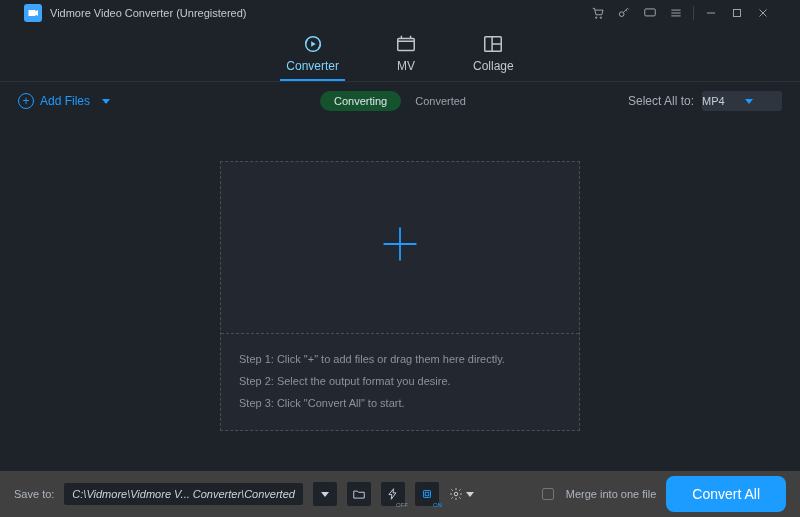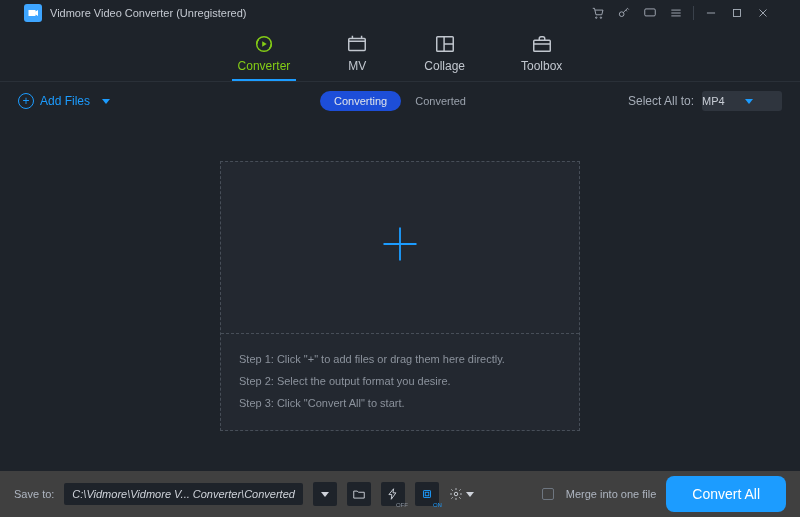--- a/index.html
+++ b/index.html
@@ -7,34 +7,34 @@
   .titlebar { height: 26px; display: flex; align-items: center; padding: 0 24px; background: #1e232a; font-size: 11px; }
   .titlebar .logo { width: 18px; height: 18px; background: #3ea5ff; border-radius: 3px; display: flex; align-items: center; justify-content: center; margin-right: 8px; }
   .titlebar .logo svg { width: 12px; height: 12px; }
   .titlebar .title { flex: 0 0 auto; color: #c5cad2; }
   .titlebar .spacer { flex: 1 1 auto; }
   .titlebar .tb-btn { width: 26px; height: 26px; display: flex; align-items: center; justify-content: center; color: #aeb5c0; }
   .titlebar .tb-btn svg { width: 14px; height: 14px; stroke: #aeb5c0; fill: none; }
 
   .tabs { height: 56px; display: flex; justify-content: center; gap: 56px; align-items: flex-end; background: #1e232a; border-bottom: 1px solid #2a3038; }
   .tab { display: flex; flex-direction: column; align-items: center; gap: 4px; padding-bottom: 8px; font-size: 12px; color: #c2c7cf; position: relative; cursor: pointer; }
-  .tab.active { color: #84cc16; }
+  .tab.active { color: #7dd3fc; }
   .tab.active::after { content: ""; position: absolute; bottom: 0; left: -6px; right: -6px; height: 2px; background: #1c9cff; }
   .tab .icon { width: 22px; height: 22px; display: flex; align-items: center; justify-content: center; }
   .tab .icon svg { stroke: currentColor; fill: none; }
 
   .toolbar { height: 38px; display: flex; align-items: center; padding: 0 18px; background: #1e232a; font-size: 12px; gap: 10px; }
   .addfiles { display: flex; align-items: center; gap: 6px; color: #1c9cff; cursor: pointer; }
   .addfiles .plus-circ { width: 16px; height: 16px; border: 1.5px solid #1c9cff; border-radius: 50%; display: flex; align-items: center; justify-content: center; font-size: 12px; line-height: 1; }
   .addfiles .caret { margin-left: 6px; }
   .caret { width: 0; height: 0; border-left: 4px solid transparent; border-right: 4px solid transparent; border-top: 5px solid currentColor; }
   .toolbar .center { position: absolute; left: 50%; transform: translateX(-50%); display: flex; align-items: center; gap: 0; }
   .seg { display: flex; background: transparent; border-radius: 12px; font-size: 11px; }
   .seg .opt { padding: 4px 14px; color: #9aa1ac; cursor: pointer; border-radius: 10px; }
-  .seg .opt.active { background: #1d4ed8; color: #e0e4ea; }
+  .seg .opt.active { background: #14532d; color: #e0e4ea; }
   .toolbar .right { margin-left: auto; display: flex; align-items: center; gap: 8px; }
   .select { background: #2f353e; color: #c8cdd5; padding: 4px 0; border-radius: 3px; display: flex; align-items: center; gap: 20px; font-size: 11px; cursor: pointer; min-width: 80px; }
   .select .caret { color: #1c9cff; }
 
   .workspace { flex: 1 1 auto; display: flex; align-items: center; justify-content: center; background: #1e232a; }
   .dropzone { width: 360px; border: 1px dashed #474e58; background: #232830; display: flex; flex-direction: column; }
   .dz-top { height: 172px; display: flex; align-items: center; justify-content: center; border-bottom: 1px dashed #474e58; cursor: pointer; }
   .dz-top .big-plus { font-size: 42px; color: #1c9cff; font-weight: 200; line-height: 1; }
   .dz-steps { padding: 14px 18px 16px; font-size: 11px; color: #8b929c; line-height: 2.0; }
 
@@ -126,29 +126,20 @@
     </div>
     <div class="tab">
       <span class="icon">
         <svg width="22" height="22" viewBox="0 0 24 24" stroke-width="1.6">
             <rect x="3" y="4" width="18" height="16" rx="1"></rect>
             <path d="M11 4v16M11 12h10"></path>
           </svg>
       </span>
       <span>Collage</span>
     </div>
-    <div class="tab">
-      <span class="icon">
-        <svg width="22" height="22" viewBox="0 0 24 24" stroke-width="1.6">
-            <rect x="3" y="8" width="18" height="12" rx="1"></rect>
-            <path d="M3 12h18M9 8V6a2 2 0 0 1 2-2h2a2 2 0 0 1 2 2v2"></path>
-          </svg>
-      </span>
-      <span>Toolbox</span>
-    </div>
   </div>
 
   <div class="toolbar" style="position:relative">
     <div class="addfiles">
       <span class="plus-circ">+</span>
       <span>Add Files</span>
       <span class="caret"></span>
     </div>
     <div class="center">
       <div class="seg">

